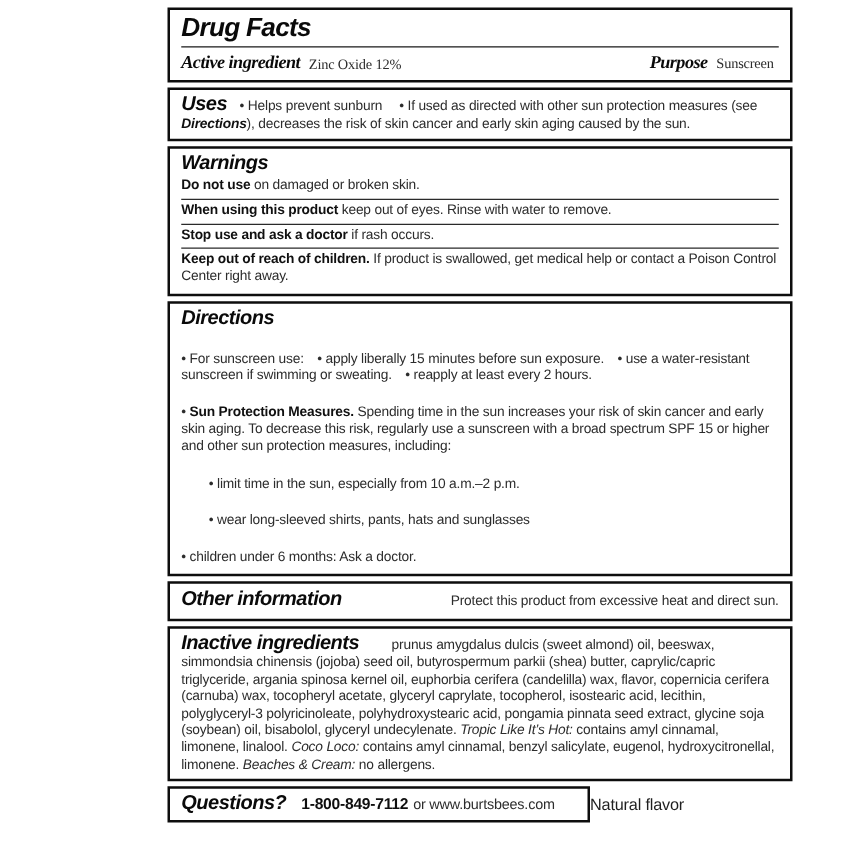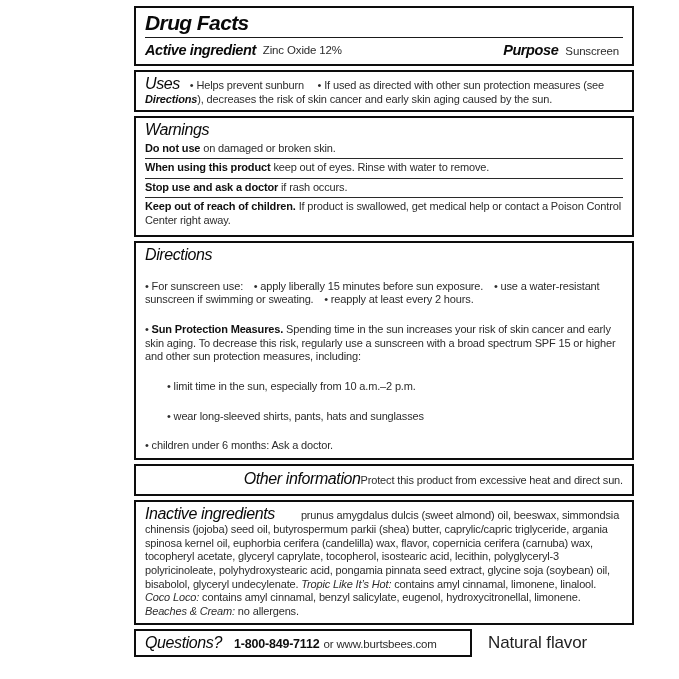--- a/index.html
+++ b/index.html
@@ -12,53 +12,53 @@
   .box {
     box-sizing:border-box; border:2.5px solid #0d0d0d; background:#fff;
     margin-bottom:4px; padding:2px 9px 4px 9px;
   }
   
   .h1 {
     font-size:21px; font-weight:bold; font-style:italic;
     letter-spacing:-0.6px; color:#0a0a0a; line-height:1.25;
   }
   .h-sec {
-    font-size:16px; font-weight:normal; font-style:italic;
+    font-size:16px; font-weight:bold; font-style:italic;
     letter-spacing:-0.4px; color:#0a0a0a; line-height:1.2;
   }
   .h-sub {
     font-size:14.5px; font-weight:bold; font-style:italic;
     letter-spacing:-0.4px; color:#0a0a0a;
   }
   
   .body-txt { font-size:11px; line-height:1.24; letter-spacing:-0.15px; color:#2c2c2c; }
   .b { font-weight:bold; color:#101010; }
   .i { font-style:italic; }
   .rule-thin { border-top:1.5px solid #1a1a1a; margin:1px 0 2px 0; }
   
-  .active-row { display:flex; align-items:center; padding:2px 0 1px 0; }
+  .active-row { display:flex; align-items:flex-end; padding:2px 0 1px 0;font-family:Liberation Serif, serif; }
   .active-row .val { font-size:11.5px; margin-left:7px; color:#2c2c2c; letter-spacing:-0.15px; }
   .purpose-group { margin-left:auto; display:flex; align-items:baseline; padding-right:4px; }
   
   .inline-h { padding-right:10px; }
   .inline-h-wide { padding-right:26px; }
   
   .wrow { padding:2px 0 3px 0; }
   .wrow + .wrow { border-top:1.5px solid #2a2a2a; }
   
   .dir-p { margin:16px 0 1px 0; }
   .dir-p.indent { padding-left:22px; }
   
-  .other-row { display:flex; align-items:baseline; justify-content:flex-end; padding:1px 0 2px 0; }
+  .other-row { display:flex; align-items:baseline; justify-content:space-between; padding:1px 0 2px 0; }
   
   .bottom-row { display:flex; align-items:center; }
   .box.questions { width:338px; margin-bottom:0; padding:2px 9px 3px 9px; display:flex; align-items:baseline; }
   .q-phone { font-size:12.5px; font-weight:bold; color:#0e0e0e; letter-spacing:-0.2px; margin-left:12px; }
   .q-suffix { font-size:11.5px; margin-left:4px; color:#2c2c2c; letter-spacing:-0.15px; }
-  .natural-flavor { margin-left:16px; font-size:17px; color:#1f1f1f; letter-spacing:-0.15px; }
+  .natural-flavor { font-size:13px; color:#1f1f1f; letter-spacing:-0.15px; }
   p { margin:0; }
 </style>
 </head>
 <body>
 
 <div class="label-col">
 
   <div class="box">
     <div class="h1">Drug Facts</div>
     <div class="rule-thin"></div>

